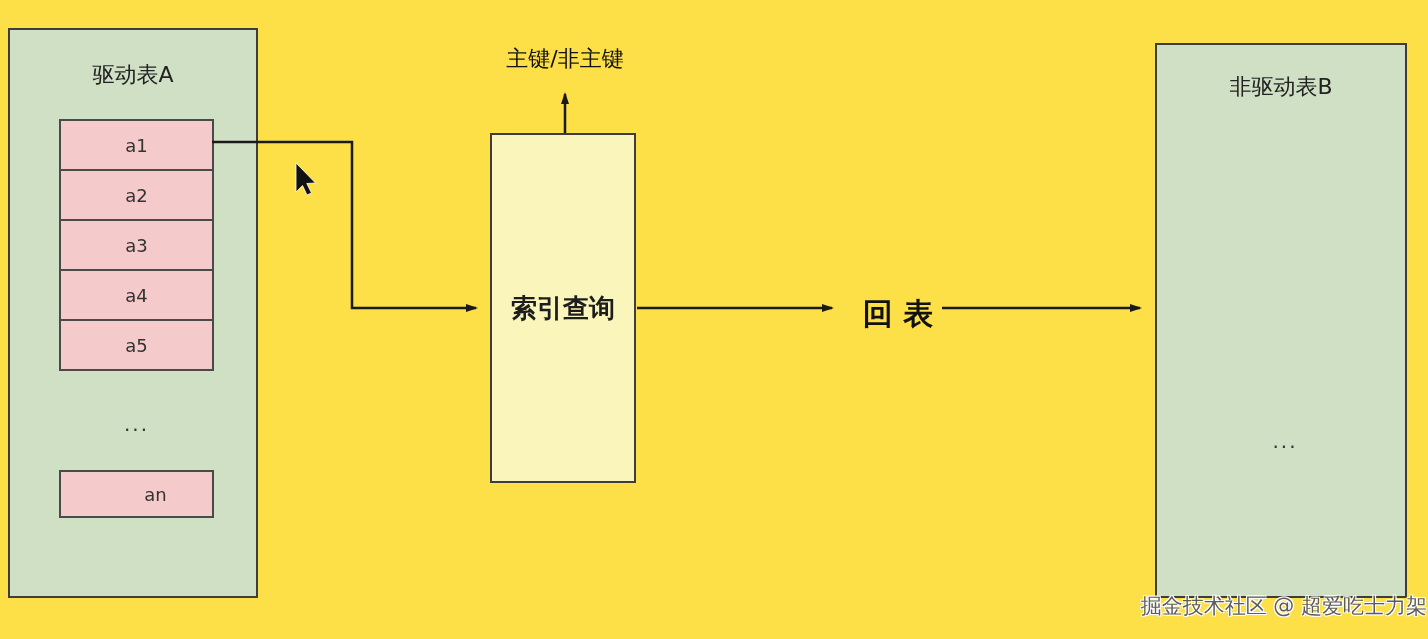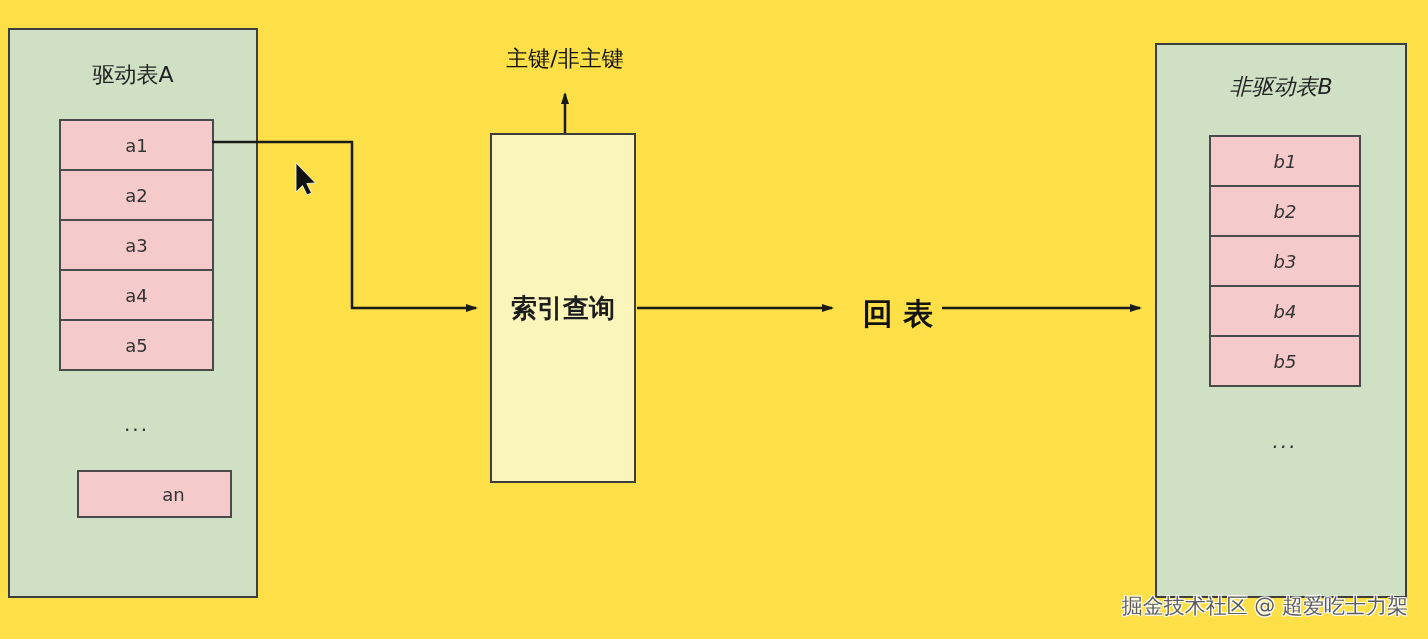--- a/index.html
+++ b/index.html
@@ -20,21 +20,21 @@
     width:1428px;height:639px;
     background:#fde047;
     overflow:hidden;
   }
   .table-box{
     position:absolute;
     background:var(--table-fill,#cfe0c5);
     border:2px solid var(--border,#3d3d3d);
   }
   .table-a{left:8px;top:28px;width:250px;height:570px;}
-  .table-b{left:1155px;top:43px;width:252px;height:555px;font-style:italic;}
+  .table-b{left:1155px;top:43px;width:252px;height:555px;}
   .table-title{
     position:absolute;left:0;right:0;
     text-align:center;
     font-size:22px;color:#222;
   }
   .table-a .table-title{top:30px;}
   .table-b .table-title{top:27px;}
   .rows{position:absolute;}
   .table-a .rows{left:49px;top:89px;width:155px;border-radius:18px;}
   .table-b .rows{left:52px;top:90px;width:152px;}
@@ -54,21 +54,21 @@
   }
   .table-a .ellipsis{left:49px;top:382px;width:155px;}
   .table-b .ellipsis{left:52px;top:384px;width:152px;}
   .last-row{
     position:absolute;
     background:var(--row-fill,#f5caca);
     border:2px solid #4a4a4a;
     display:flex;align-items:center;justify-content:center;
     font-size:18px;color:#333;
   }
-  .table-a .last-row{left:67px;top:440px;width:155px;height:48px;padding-left:38px;}
+  .table-a .last-row{left:49px;top:440px;width:155px;height:48px;padding-left:38px;}
   .table-b .last-row{left:52px;top:443px;width:152px;height:46px;}
   .index-box{
     position:absolute;
     left:490px;top:133px;width:146px;height:350px;
     background:var(--index-fill,#faf5bb);
     border:2px solid var(--border,#3d3d3d);
     display:flex;align-items:center;justify-content:center;
   }
   .index-box .index-label{
     font-size:26px;font-weight:bold;color:#1d1d1d;
@@ -85,21 +85,21 @@
     text-align:center;
     font-size:30px;font-weight:bold;color:#111;
     white-space:nowrap;
   }
   .arrows{
     position:absolute;left:0;top:0;width:1428px;height:639px;
     pointer-events:none;
   }
   .watermark{
     position:absolute;
-    right:20px;top:592px;
+    right:1px;top:592px;
     font-size:21px;
     color:#5c5c5c;
     text-shadow:1px 1px 0 #fff,-1px -1px 0 #fff,1px -1px 0 #fff,-1px 1px 0 #fff;
     white-space:nowrap;
   }
 </style>
 </head>
 <body>
 
 <div class="canvas">
@@ -120,27 +120,20 @@
   <div class="index-box">
     <span class="index-label">索引查询</span>
   </div>
 
   <div class="label-key">主键/非主键</div>
 
   <div class="label-huibiao">回 表</div>
 
   <div class="table-box table-b">
     <div class="table-title">非驱动表B</div>
-    <div class="rows">
-      <div class="row">b1</div>
-      <div class="row">b2</div>
-      <div class="row">b3</div>
-      <div class="row">b4</div>
-      <div class="row">b5</div>
-    </div>
     <div class="ellipsis">...</div>
   </div>
 
   <svg class="arrows" viewBox="0 0 1428 639" xmlns="http://www.w3.org/2000/svg">
     <defs>
       <marker id="ah" markerWidth="12" markerHeight="10" refX="10" refY="4" orient="auto" markerUnits="userSpaceOnUse">
         <path d="M0,0 L12,4 L0,8 Z" fill="var(--arrow,#1a1a1a)"></path>
       </marker>
     </defs>
 

